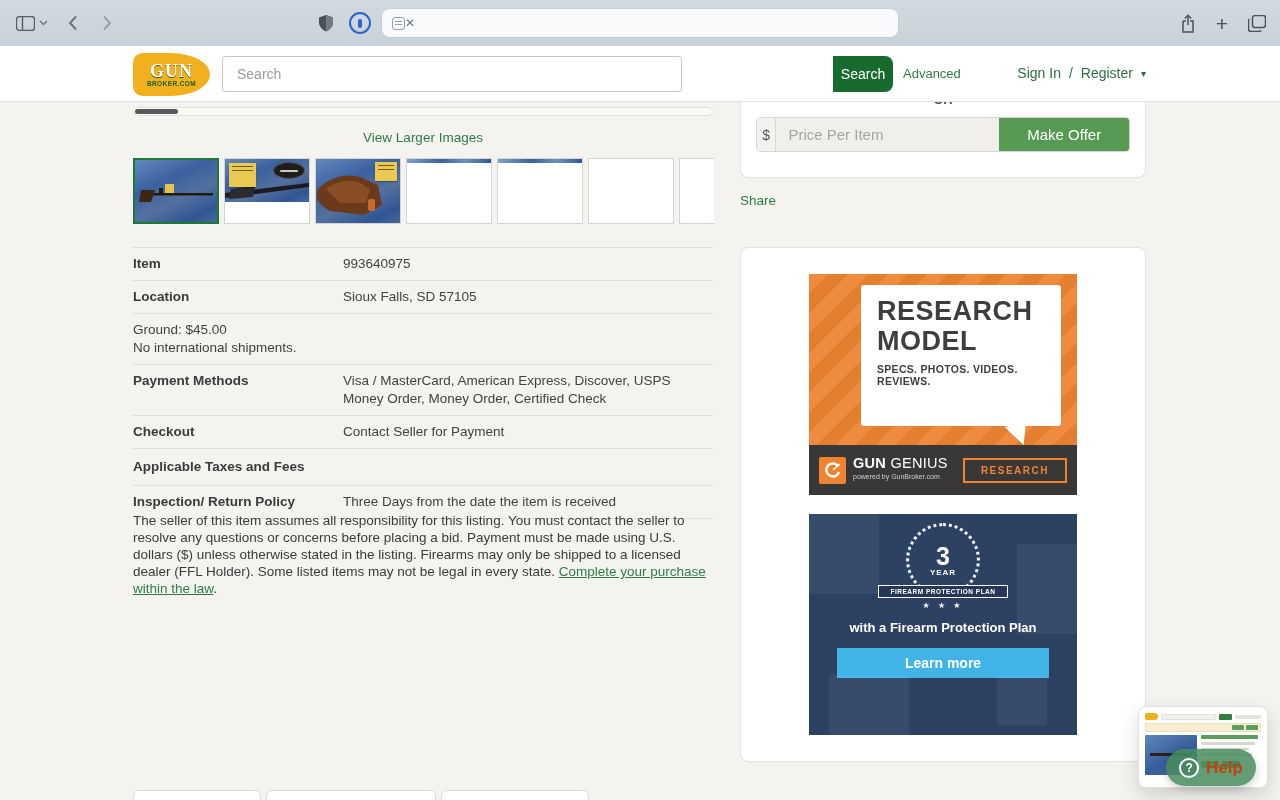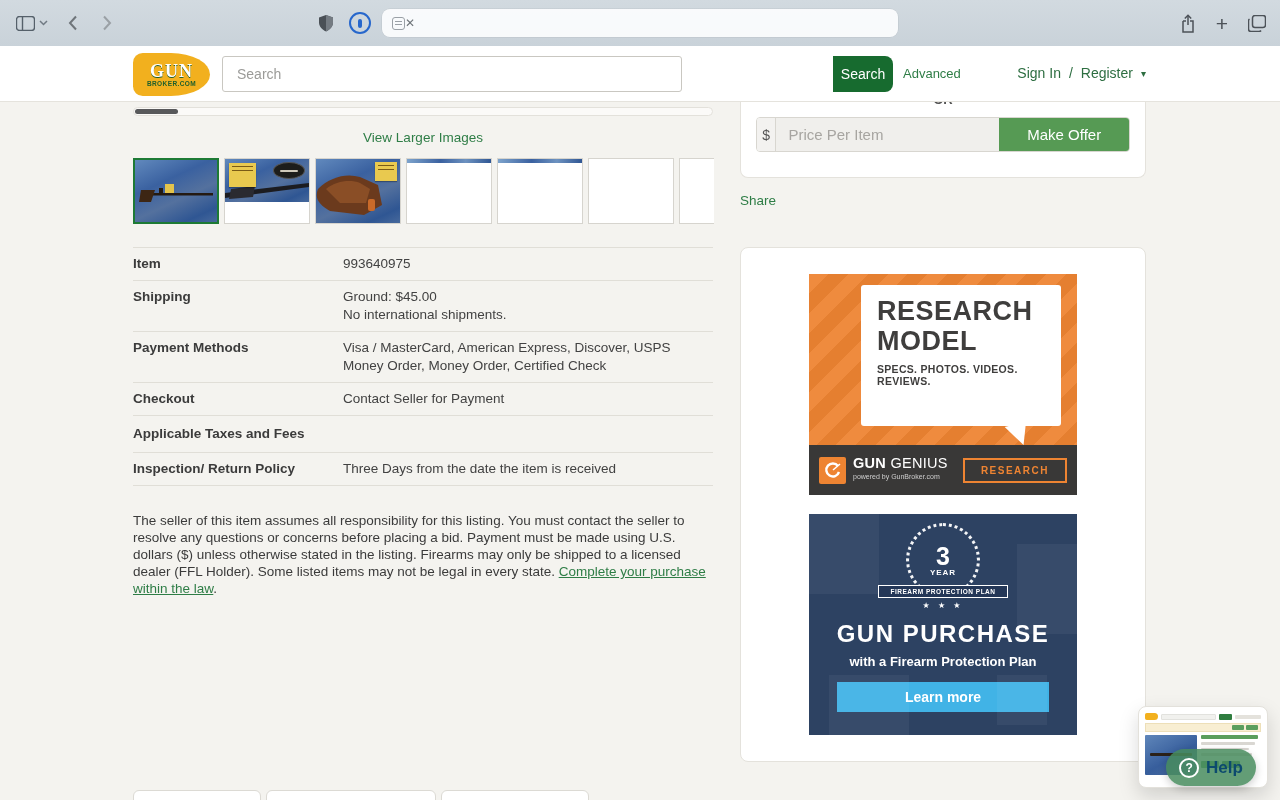--- a/index.html
+++ b/index.html
@@ -163,21 +163,21 @@
   .mini-actions { display:flex; gap:3px; margin-top:5px; }
   .mini-action { width:18px; height:7px; background:#5a9e5d; border-radius:1px; }
   .mini-action.dark { background:#447a4a; }
   .help-pill {
     position:absolute; left:1166px; top:749px; width:90px; height:37px;
     background:rgba(72,140,94,.85); border-radius:19px;
     display:flex; align-items:center; justify-content:center; gap:7px;
     box-shadow:0 3px 8px rgba(0,0,0,.2); border:none; cursor:pointer;
   }
   .help-q { width:20px; height:20px; border:2px solid #fff; border-radius:50%; color:#fff; font-size:12px; font-weight:bold; display:flex; align-items:center; justify-content:center; }
-  .help-label { color:#0c4a6e; font-size:17px; font-weight:bold; font-family:"Liberation Sans",sans-serif; }
+  .help-label { color:#c2410c; font-size:17px; font-weight:bold; font-family:"Liberation Sans",sans-serif; }
 </style>
 </head>
 <body>
 
 <div class="chrome">
   <div class="sidebar-group">
     <span class="chrome-btn">
       <svg width="19" height="15" viewBox="0 0 19 15">
           <rect x="0.5" y="0.5" width="18" height="14" rx="3" fill="none" stroke="#55606a" stroke-width="1.4"></rect>
           <line x1="6.5" y1="0.5" x2="6.5" y2="14.5" stroke="#55606a" stroke-width="1.4"></line>
@@ -299,21 +299,24 @@
     <div class="thumb"></div>
     <div class="thumb"></div>
   </div>
 
   <div class="details">
     <div class="drow">
       <div class="dlabel">Item</div>
       <div class="dvalue">993640975</div>
     </div>
     <div class="drow">
-      <div class="dlabel">Shipping</div>
+      <div class="dlabel">Location</div>
+      <div class="dvalue">Sioux Falls, SD 57105</div>
+    </div>
+    <div class="drow">
       <div class="dvalue">
         <div>Ground:  $45.00</div>
         <div class="dnote">No international shipments.</div>
       </div>
     </div>
     <div class="drow">
       <div class="dlabel">Payment Methods</div>
       <div class="dvalue">Visa / MasterCard, American Express, Discover, USPS Money Order, Money Order, Certified Check</div>
     </div>
     <div class="drow">
@@ -377,21 +380,20 @@
     <div class="tile" style="right:0;top:30px;width:60px;height:90px;"></div>
     <div class="tile" style="left:20px;bottom:0;width:80px;height:60px;"></div>
     <div class="tile" style="right:30px;bottom:10px;width:50px;height:50px;"></div>
     <div class="badge">
       <div class="badge-num">3</div>
       <div class="badge-unit">YEAR</div>
     </div>
     <div class="badge-ribbon">FIREARM PROTECTION PLAN</div>
     <div class="badge-stars">★ ★ ★</div>
     <div class="ad2-head">
-      <div class="ad2-line">GUN PURCHASE</div>
     </div>
     <div class="ad2-sub">with a Firearm Protection Plan</div>
     <button class="learn-btn">Learn more</button>
   </div>
 
 </div>
 
 <div class="preview">
   <div class="mini-row1">
     <div class="mini-logo"></div>

